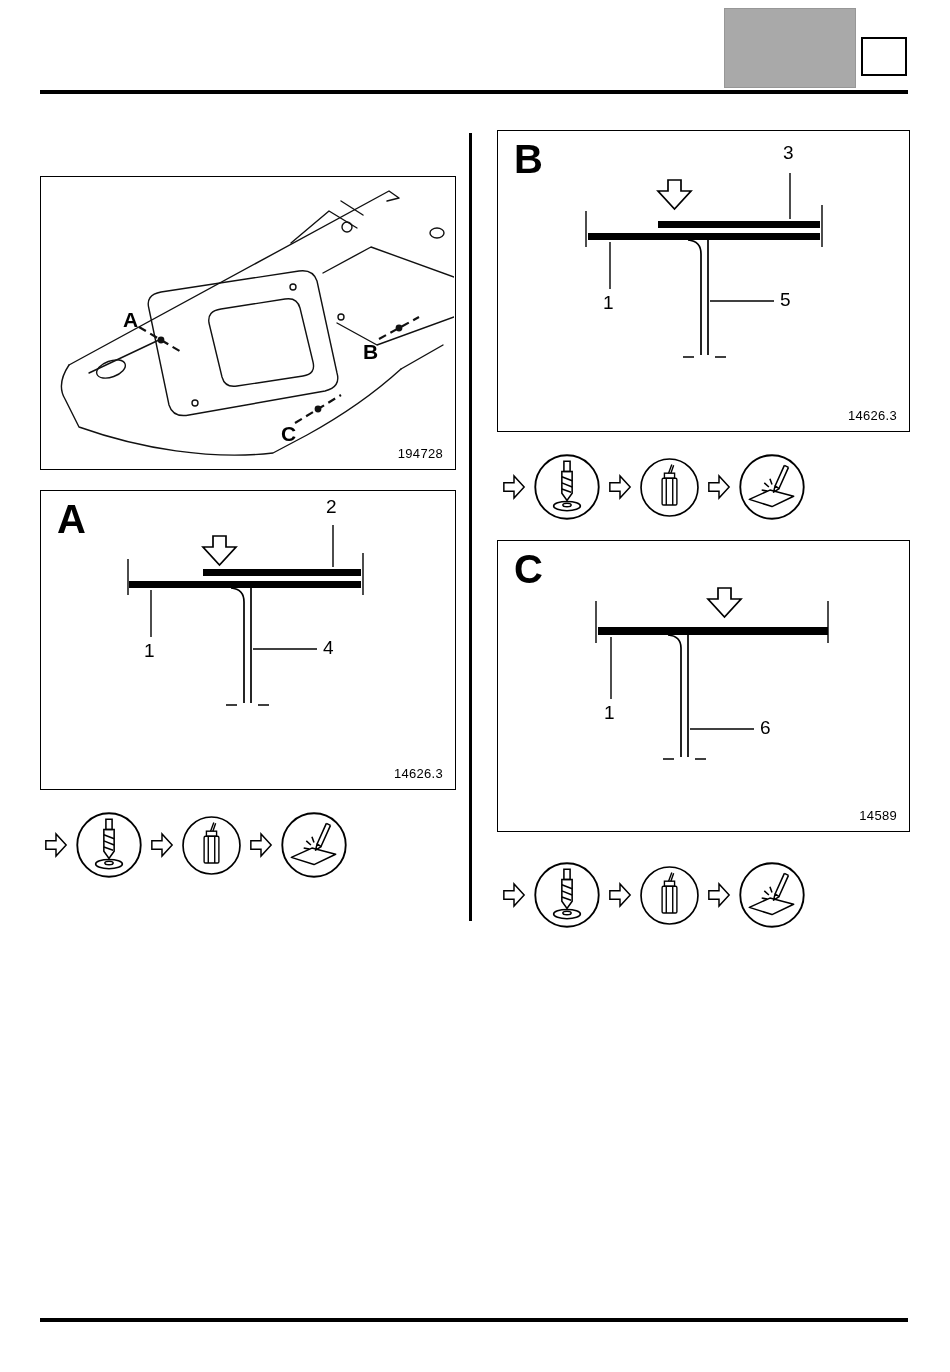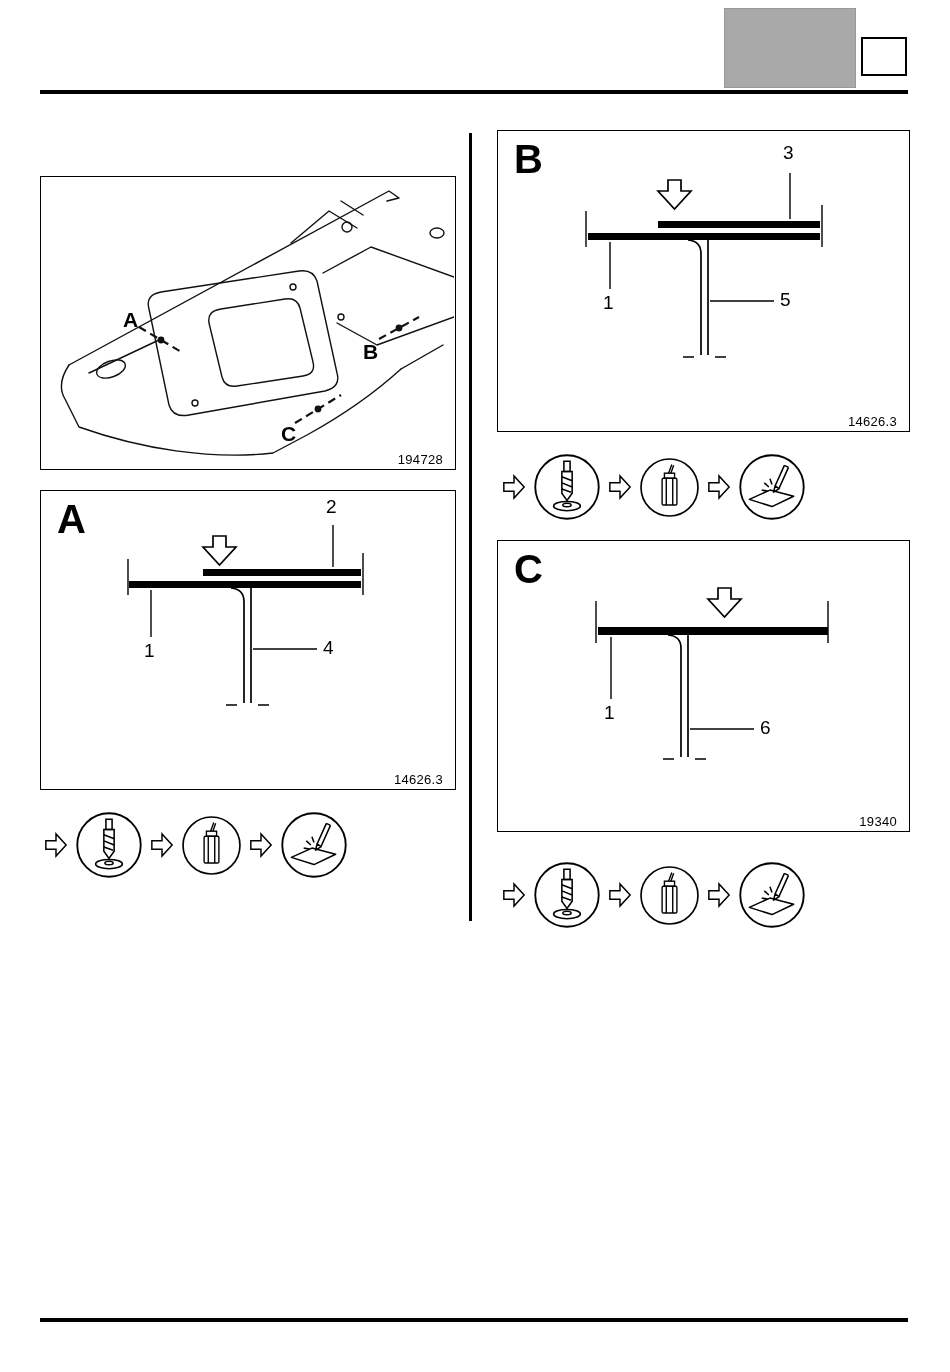--- a/index.html
+++ b/index.html
@@ -6,21 +6,21 @@
   html,body { background:#ffffff; }
   body { font-family:"Liberation Sans", sans-serif; color:#000; }
   .page { position:relative; width:950px; height:1372px; background:#fff; overflow:hidden; }
   .rule { position:absolute; left:40px; width:868px; height:3.5px; background:#000; }
   .divider { position:absolute; background:#000; }
   .fig-box { position:absolute; border:1.7px solid #000; background:#fff; }
   .fig-box svg { position:absolute; left:0; top:0; }
   .sec-title { position:absolute; font-weight:700; font-size:40px; line-height:1; }
   .ov-label { position:absolute; font-weight:700; font-size:21px; line-height:1; }
   .callout { position:absolute; font-size:19px; line-height:1; }
-  .fig-number { position:absolute; right:12px; bottom:2px; font-size:13px; letter-spacing:.3px; }
+  .fig-number { position:absolute; right:12px; bottom:8px; font-size:13px; letter-spacing:.3px; }
   .header-gray { position:absolute; left:724px; top:8px; width:132px; height:80px; background:#a9a9a9; border:1px solid #979797; }
   .header-white { position:absolute; left:861px; top:37px; width:46px; height:39px; background:#fff; border:2.5px solid #000; }
   .steps { position:absolute; display:flex; align-items:center; gap:7px; height:70px; }
   .steps svg { display:block; }
 </style>
 </head>
 <body>
 
 <svg width="0" height="0" style="position:absolute" aria-hidden="true">
   <defs>
@@ -206,21 +206,21 @@
         <path d="M 170,94 Q 183,95 183,107 L 183,216" stroke-width="1.7"></path>
         <path d="M 190,94 L 190,216" stroke-width="1.7"></path>
         <path d="M 165,218 L 176,218 M 197,218 L 208,218" stroke-width="1.5"></path>
         <path d="M 113,96 L 113,158" stroke-width="1.4"></path>
         <path d="M 192,188 L 256,188" stroke-width="1.4"></path>
       </g>
     </svg>
     <span class="sec-title" style="left:16px; top:8px">C</span>
     <span class="callout" style="left:106px; top:162px">1</span>
     <span class="callout" style="left:262px; top:177px">6</span>
-    <span class="fig-number">19340</span>
+    <span class="fig-number">14589</span>
   </div>
 
   <div class="steps" style="left:502px; top:860px">
     <svg width="24" height="30">
         <use href="#icon-arrow-right"></use>
       </svg>
     <svg width="68" height="68">
         <use href="#icon-drill"></use>
       </svg>
     <svg width="24" height="30">

